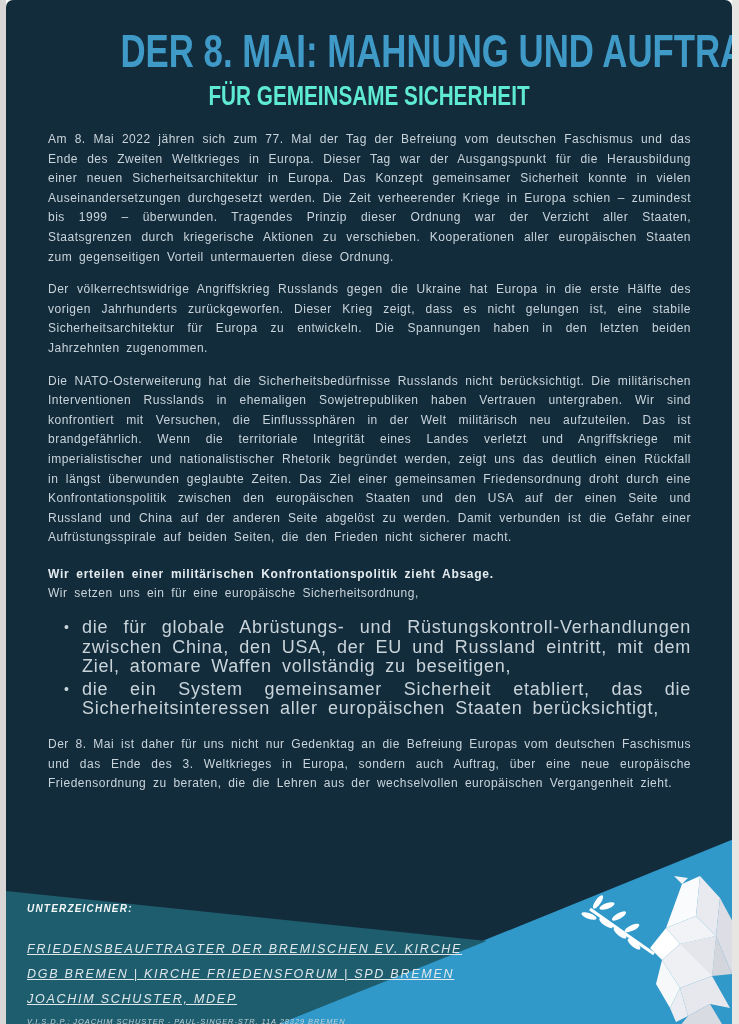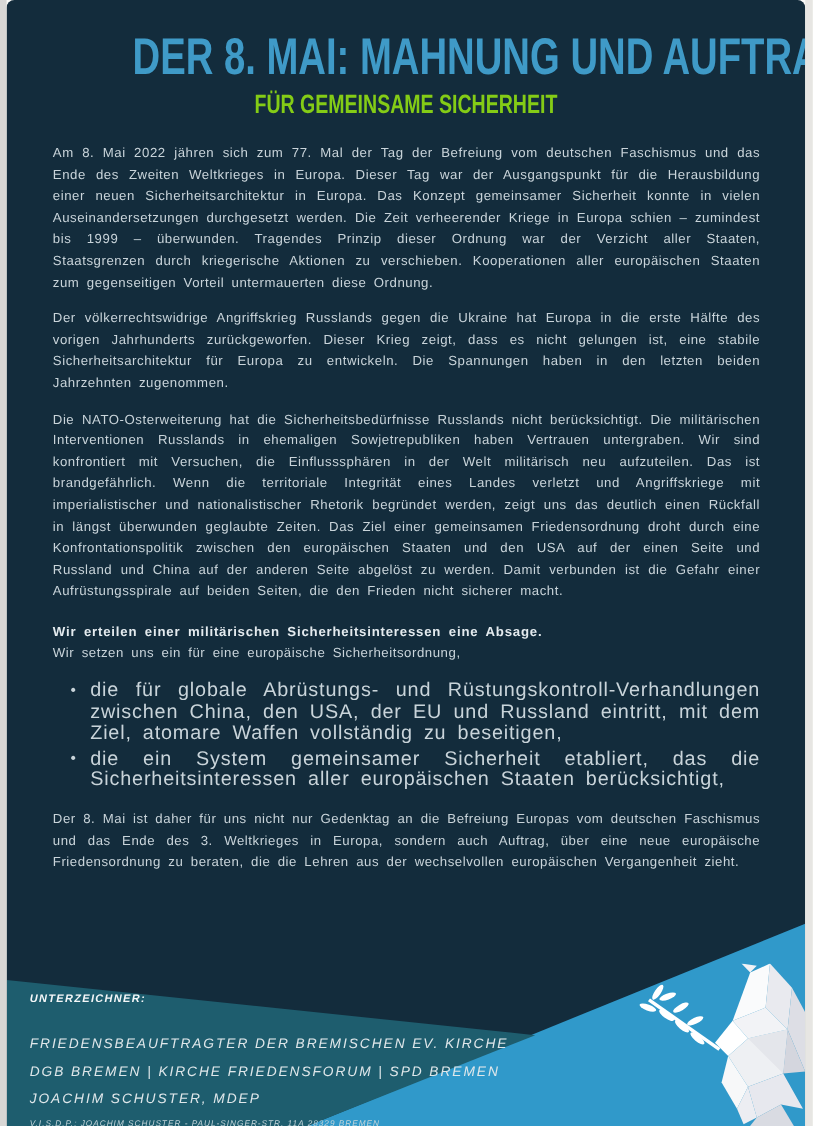--- a/index.html
+++ b/index.html
@@ -17,21 +17,21 @@
   .shape-blue{background:#3099ca;clip-path:polygon(100% 82%,100% 100%,37.5% 100%);z-index:1;}
   .shape-teal{background:#1e5d6e;clip-path:polygon(0 87%,66.2% 91.9%,37.5% 100%,0 100%);z-index:2;}
 
   header{position:relative;z-index:3;text-align:center;padding-top:25px;}
   .title{
     margin:0;color:#3f9ac7;font-weight:800;font-size:47px;line-height:52px;
     white-space:nowrap;letter-spacing:0px;
   }
   .title .squeeze,.subtitle .squeeze{display:inline-block;transform:scaleX(.74);transform-origin:center;}
   .subtitle{
-    margin:2px 0 0;color:#84cc16;font-weight:800;font-size:24px;line-height:34px;white-space:nowrap;
+    margin:2px 0 0;color:#5eead4;font-weight:800;font-size:28px;line-height:34px;white-space:nowrap;
   }
 
   main{position:relative;z-index:3;margin:17px 41px 0 42px;color:#c9d4da;}
   main p{
     margin:0 0 13px;font-size:12px;line-height:19.6px;
     letter-spacing:.042em;word-spacing:.24em;text-align:justify;
   }
   .statement{margin-top:17px;margin-bottom:10px;}
   .statement .bold-line{display:block;font-weight:bold;color:#e4ebef;letter-spacing:.06em;}
   .statement .intro-line{display:block;}
@@ -41,21 +41,21 @@
   ul.points li{
     position:relative;font-size:18px;line-height:19.6px;letter-spacing:.042em;word-spacing:.24em;
     text-align:justify;margin-bottom:3px;
   }
   ul.points li::before{
     content:"•";position:absolute;left:-18px;top:0;color:#c9d4da;font-size:14px;
   }
 
   footer{position:absolute;left:21px;top:903px;z-index:4;color:#e3eaec;font-style:italic;}
   .f-head{font-weight:bold;font-size:10px;letter-spacing:.12em;color:#f4f7f8;margin-bottom:28px;}
-  .f-line{font-size:12.5px;letter-spacing:.14em;margin-bottom:11px;color:#dfe7ea;}
+  .f-line{font-size:12.5px;letter-spacing:.14em;margin-bottom:11px;color:#dfe7ea;text-decoration:underline;}
   .f-small{font-size:7.5px;letter-spacing:.12em;color:#c2d4d9;margin-bottom:4px;margin-top:2px;}
 
   .dove{position:absolute;right:0;bottom:-2px;z-index:3;}
 </style>
 </head>
 <body>
 
 <div class="stage">
   <div class="edge edge-left"></div>
   <div class="edge edge-right"></div>
@@ -101,21 +101,21 @@
     <header>
       <h1 class="title"><span class="squeeze">DER 8. MAI: MAHNUNG UND AUFTRAG</span></h1>
       <h2 class="subtitle"><span class="squeeze">FÜR GEMEINSAME SICHERHEIT</span></h2>
     </header>
 
     <main>
       <p>Am 8. Mai 2022 jähren sich zum 77. Mal der Tag der Befreiung vom deutschen Faschismus und das Ende des Zweiten Weltkrieges in Europa. Dieser Tag war der Ausgangspunkt für die Herausbildung einer neuen Sicherheitsarchitektur in Europa. Das Konzept gemeinsamer Sicherheit konnte in vielen Auseinandersetzungen durchgesetzt werden. Die Zeit verheerender Kriege in Europa schien – zumindest bis 1999 – überwunden. Tragendes Prinzip dieser Ordnung war der Verzicht aller Staaten, Staatsgrenzen durch kriegerische Aktionen zu verschieben. Kooperationen aller europäischen Staaten zum gegenseitigen Vorteil untermauerten diese Ordnung.</p>
       <p>Der völkerrechtswidrige Angriffskrieg Russlands gegen die Ukraine hat Europa in die erste Hälfte des vorigen Jahrhunderts zurückgeworfen. Dieser Krieg zeigt, dass es nicht gelungen ist, eine stabile Sicherheitsarchitektur für Europa zu entwickeln. Die Spannungen haben in den letzten beiden Jahrzehnten zugenommen.</p>
       <p>Die NATO-Osterweiterung hat die Sicherheitsbedürfnisse Russlands nicht berücksichtigt. Die militärischen Interventionen Russlands in ehemaligen Sowjetrepubliken haben Vertrauen untergraben. Wir sind konfrontiert mit Versuchen, die Einflusssphären in der Welt militärisch neu aufzuteilen. Das ist brandgefährlich. Wenn die territoriale Integrität eines Landes verletzt und Angriffskriege mit imperialistischer und nationalistischer Rhetorik begründet werden, zeigt uns das deutlich einen Rückfall in längst überwunden geglaubte Zeiten. Das Ziel einer gemeinsamen Friedensordnung droht durch eine Konfrontationspolitik zwischen den europäischen Staaten und den USA auf der einen Seite und Russland und China auf der anderen Seite abgelöst zu werden. Damit verbunden ist die Gefahr einer Aufrüstungsspirale auf beiden Seiten, die den Frieden nicht sicherer macht.</p>
       <p class="statement">
-        <span class="bold-line">Wir erteilen einer militärischen Sicherheitsinteressen eine Absage.</span>
+        <span class="bold-line">Wir erteilen einer militärischen Konfrontationspolitik zieht Absage.</span>
         <span class="intro-line">Wir setzen uns ein für eine europäische Sicherheitsordnung,</span>
       </p>
       <ul class="points">
         <li>die für globale Abrüstungs- und Rüstungskontroll-Verhandlungen zwischen China, den USA, der EU und Russland eintritt, mit dem Ziel, atomare Waffen vollständig zu beseitigen,</li>
         <li>die ein System gemeinsamer Sicherheit etabliert, das die Sicherheitsinteressen aller europäischen Staaten berücksichtigt,</li>
       </ul>
       <p>Der 8. Mai ist daher für uns nicht nur Gedenktag an die Befreiung Europas vom deutschen Faschismus und das Ende des 3. Weltkrieges in Europa, sondern auch Auftrag, über eine neue europäische Friedensordnung zu beraten, die die Lehren aus der wechselvollen europäischen Vergangenheit zieht.</p>
     </main>
 
     <footer>

